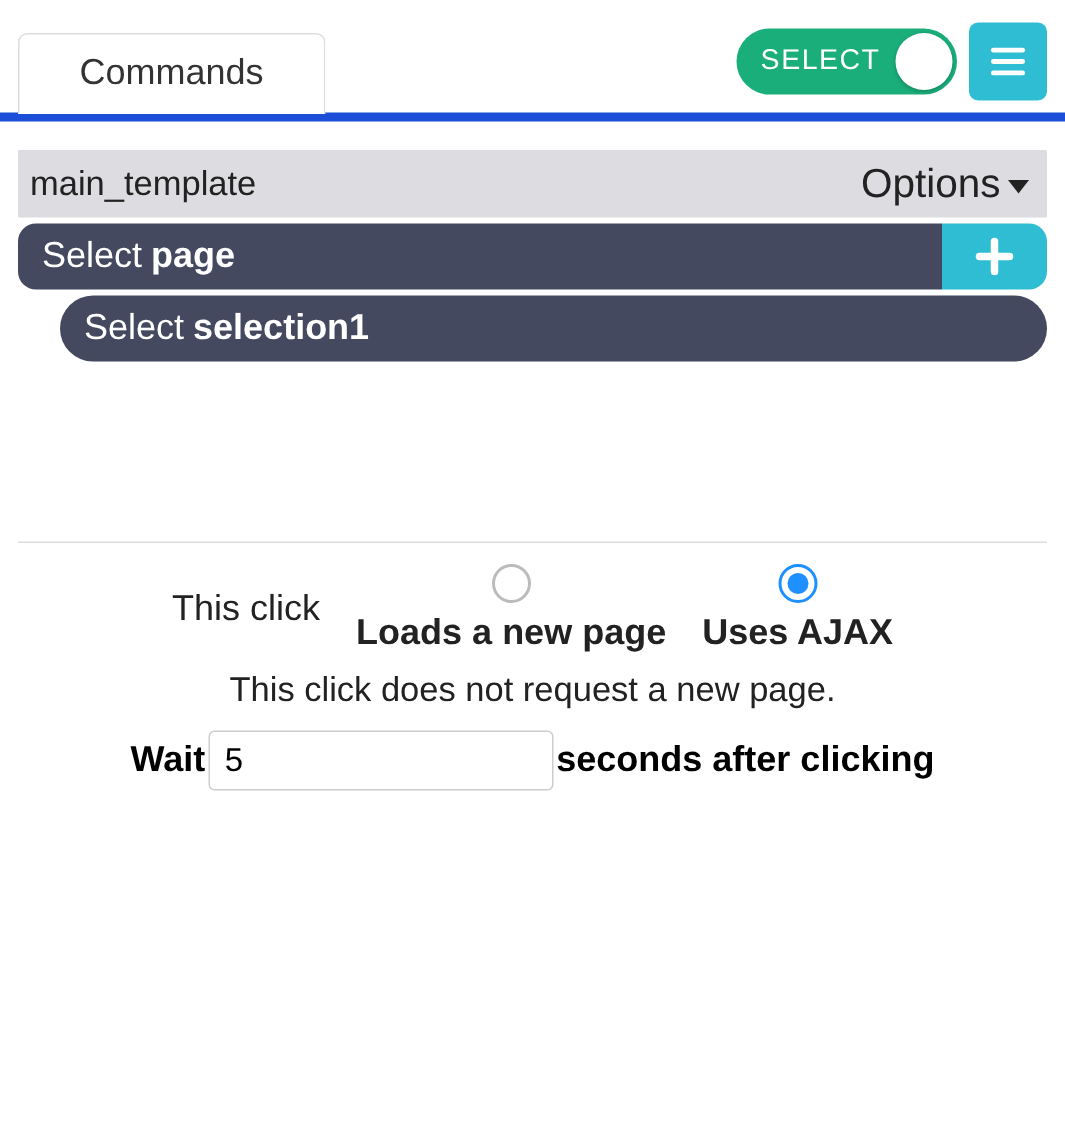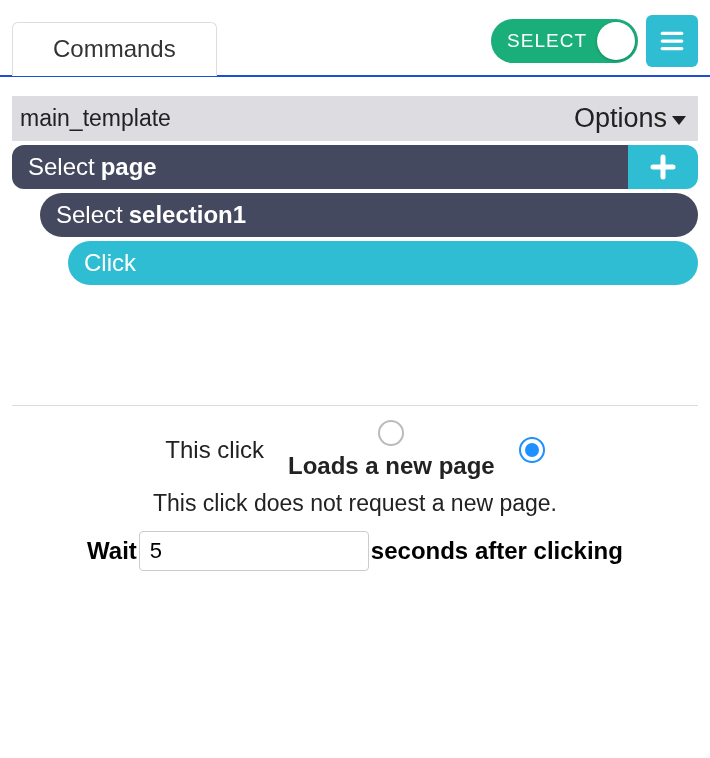--- a/index.html
+++ b/index.html
@@ -1,17 +1,17 @@
 <!DOCTYPE html>
 <html><head>
 <meta charset="utf-8">
 <style>
 * { box-sizing: border-box; margin: 0; padding: 0; }
 body { font-family: -apple-system, "Helvetica Neue", Arial, sans-serif; background: #fff; width: 710px; height: 758px; overflow: hidden; }
-.tabs-bar { display: flex; align-items: flex-end; border-bottom: 2px solid #1d4ed8; padding: 15px 12px 0 12px; gap: 0; text-align: center; }
+.tabs-bar { display: flex; align-items: flex-end; border-bottom: 6px solid #1d4ed8; padding: 15px 12px 0 12px; gap: 0; text-align: center; }
 .tab { padding: 12px 40px; font-size: 24px; color: #333; cursor: pointer; border: 1px solid transparent; border-bottom: none; background: transparent; }
 .tab.active { border: 1px solid #ddd; border-bottom: 1px solid #fff; margin-bottom: -1px; border-radius: 6px 6px 0 0; background: #fff; }
 .top-right { margin-left: auto; display: flex; align-items: center; gap: 8px; padding-bottom: 8px; }
 .select-toggle { display: flex; align-items: center; background: #1aae7a; border-radius: 22px; height: 44px; padding: 3px 3px 3px 16px; cursor: pointer; }
 .select-toggle-label { color: #fff; font-size: 19px; font-weight: 400; letter-spacing: 1px; margin-right: 10px; }
 .select-toggle-knob { width: 38px; height: 38px; border-radius: 50%; background: #fff; box-shadow: 0 1px 3px rgba(0,0,0,0.25); }
 .menu-btn { width: 52px; height: 52px; background: #2fbdd3; border-radius: 6px; display: flex; align-items: center; justify-content: center; cursor: pointer; }
 .menu-btn svg { width: 26px; height: 26px; }
 .template-bar { display: flex; align-items: center; background: #dcdce1; margin: 19px 12px 0 12px; padding: 7px 12px 7px 8px; border-radius: 1px; }
 .template-name { font-size: 23px; color: #222; }
@@ -85,39 +85,35 @@
           </g>
         </svg>
     </div>
   </div>
   <div class="cmd-row">
     <div class="cmd-pill dark cmd-1">
       <span>Select</span>
       <span class="bold">selection1</span>
     </div>
   </div>
-  <div class="cmd-row">
-    <div class="cmd-pill teal cmd-2">
-      <span>Click</span>
-    </div>
-  </div>
 </div>
 
 <div class="divider"></div>
 
 <div class="click-opts">
   <span>This click</span>
   <div class="radio-opt">
     <span class="radio-circle"></span>
     <span class="radio-label">Loads a new page</span>
   </div>
   <div class="radio-opt">
     <span class="radio-circle checked">
         <span class="radio-dot"></span>
       </span>
+    <span class="radio-label">Uses AJAX</span>
   </div>
 </div>
 
 <div class="ajax-note">This click does not request a new page.</div>
 
 <div class="wait-row">
   <span class="wl">Wait</span>
   <input class="wait-input" value="5" style="">
   <span class="wr">seconds after clicking</span>
 </div>

